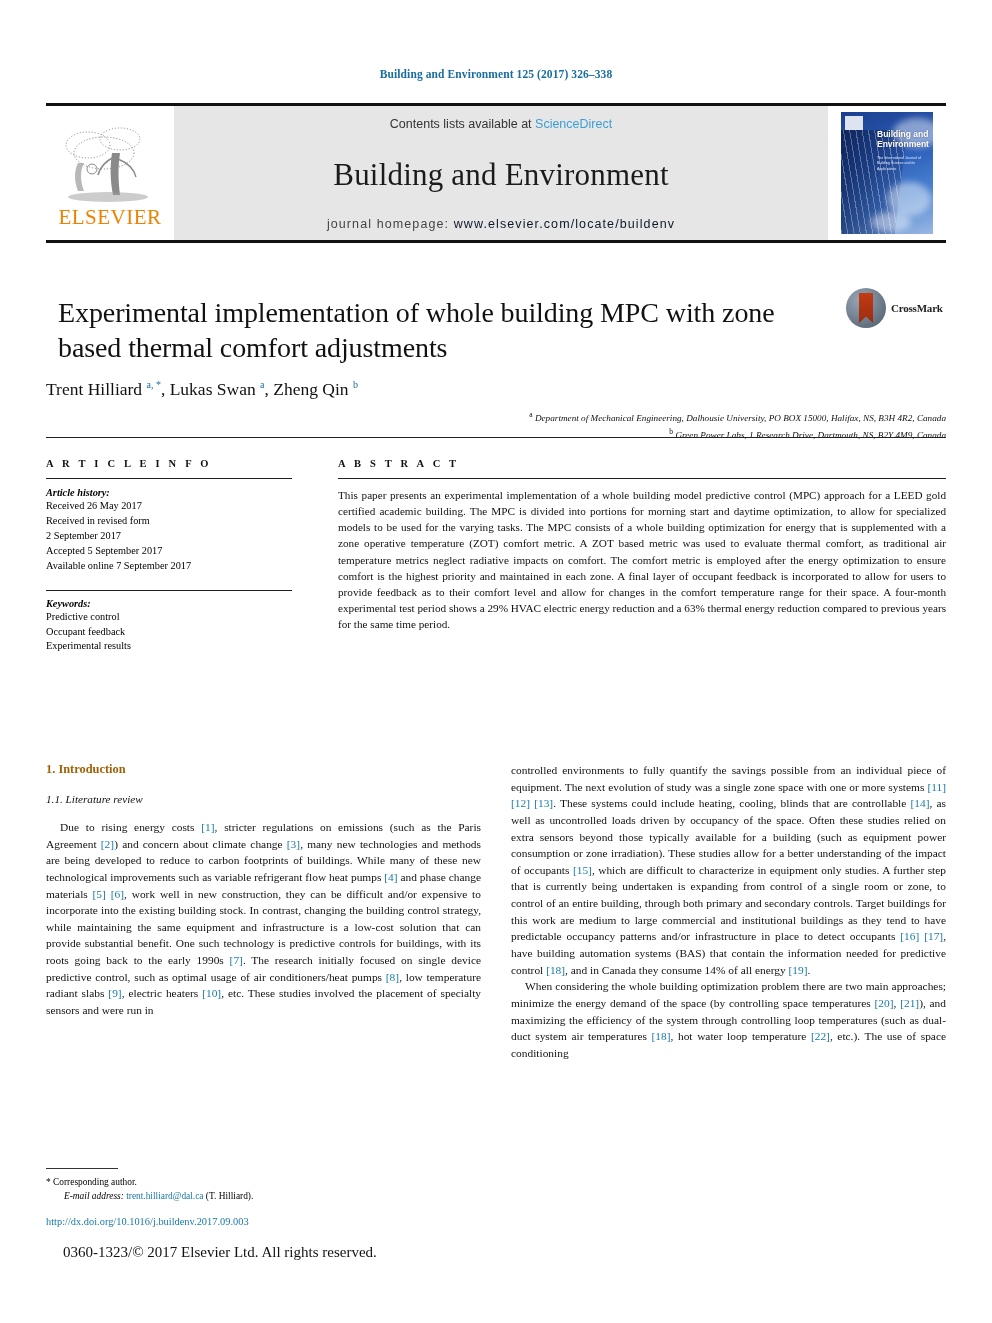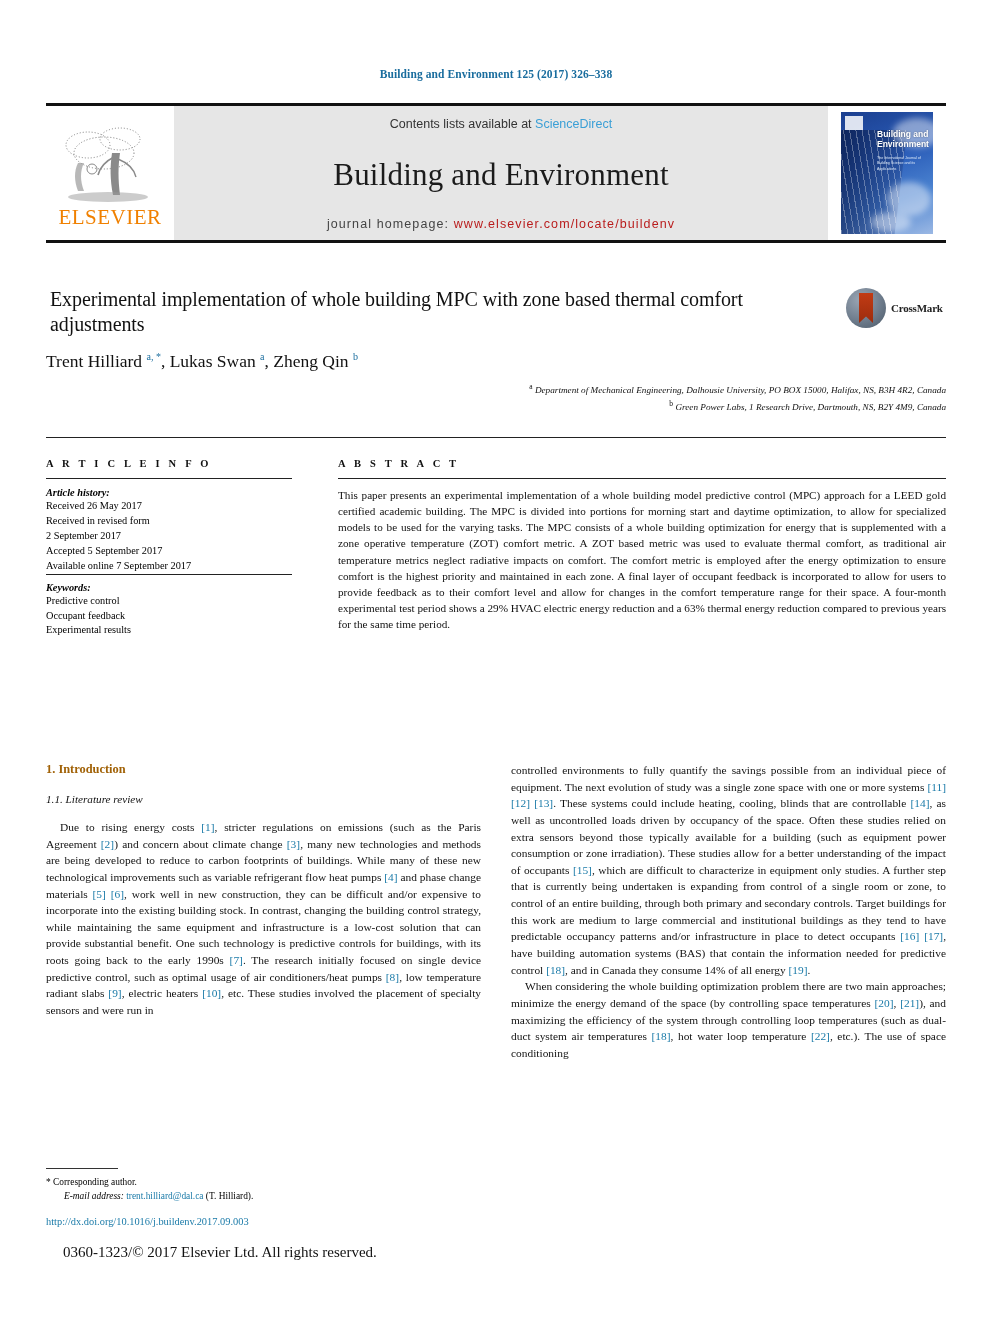--- a/index.html
+++ b/index.html
@@ -96,21 +96,21 @@
     letter-spacing: .2px;
     margin-top: 2px;
   }
   .homepage-line {
     font-family: "Liberation Sans", sans-serif;
     font-size: 12.5px;
     color: #444;
     letter-spacing: 1.1px;
   }
   .homepage-line .url {
-    color: #b91c1c;
+    color: #0f172a;
   }
   .cover-block {
     width: 118px;
     flex: 0 0 118px;
     background: #fff;
     display: flex;
     align-items: center;
     justify-content: center;
   }
   .cover-thumb {
@@ -167,25 +167,25 @@
   }
 
   
   .title-area {
     position: absolute;
     top: 283px;
     left: 46px;
     width: 900px;
   }
   .article-title {
-    font-size: 20px;
+    font-size: 28px;
     line-height: 1.25;
     color: #111;
     width: 780px;
-    margin: 4px;
+    margin: 12px;
     font-weight: normal;
     letter-spacing: -.1px;
   }
   .crossmark {
     position: absolute;
     right: 0;
     top: 2px;
     width: 100px;
     height: 46px;
     display: flex;
@@ -279,20 +279,21 @@
     font-style: italic;
     font-weight: bold;
     margin: 0 0 1px 0;
   }
   .history-line, .kw-line {
     font-size: 10.3px;
     line-height: 1.45;
     margin: 0;
   }
   .kw-block {
+    margin-top: 16px;
   }
   .kw-rule {
     border-top: 1.5px solid #222;
     margin-bottom: 7px;
   }
   .abstract-body p {
     margin: 0;
     font-size: 11.2px;
     line-height: 1.44;
     text-align: justify;

